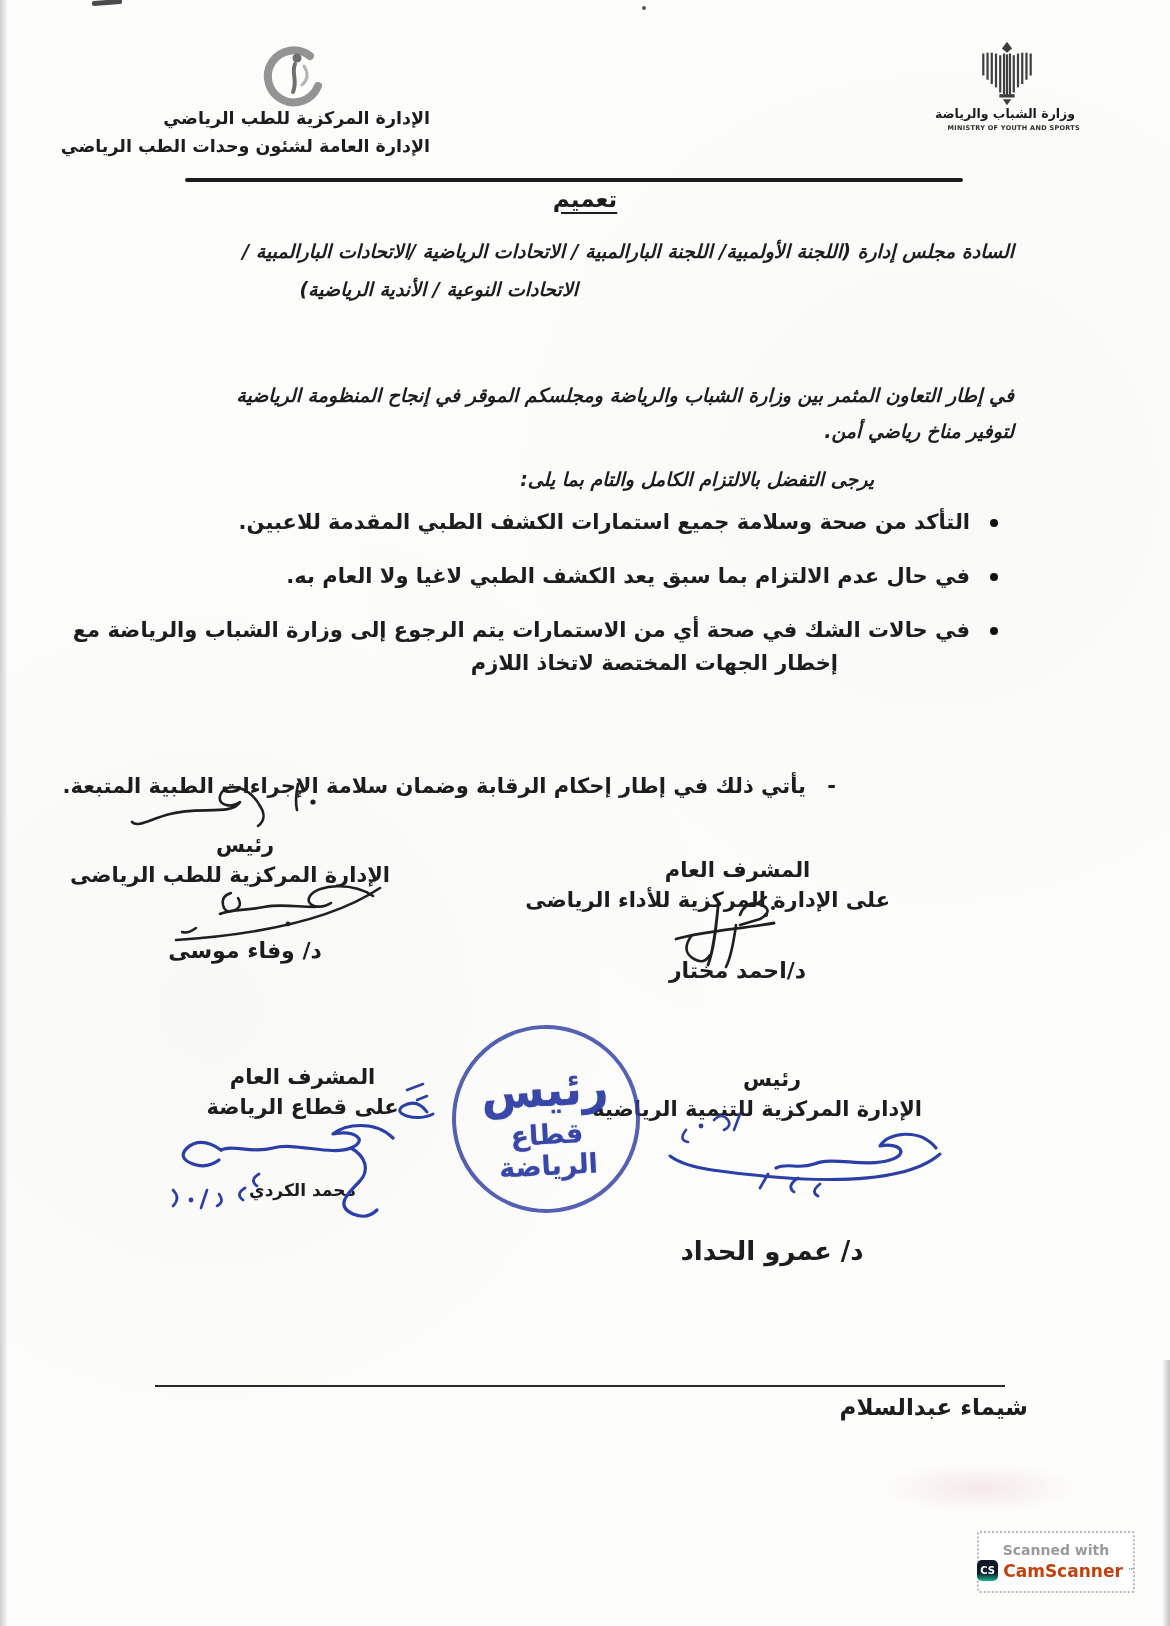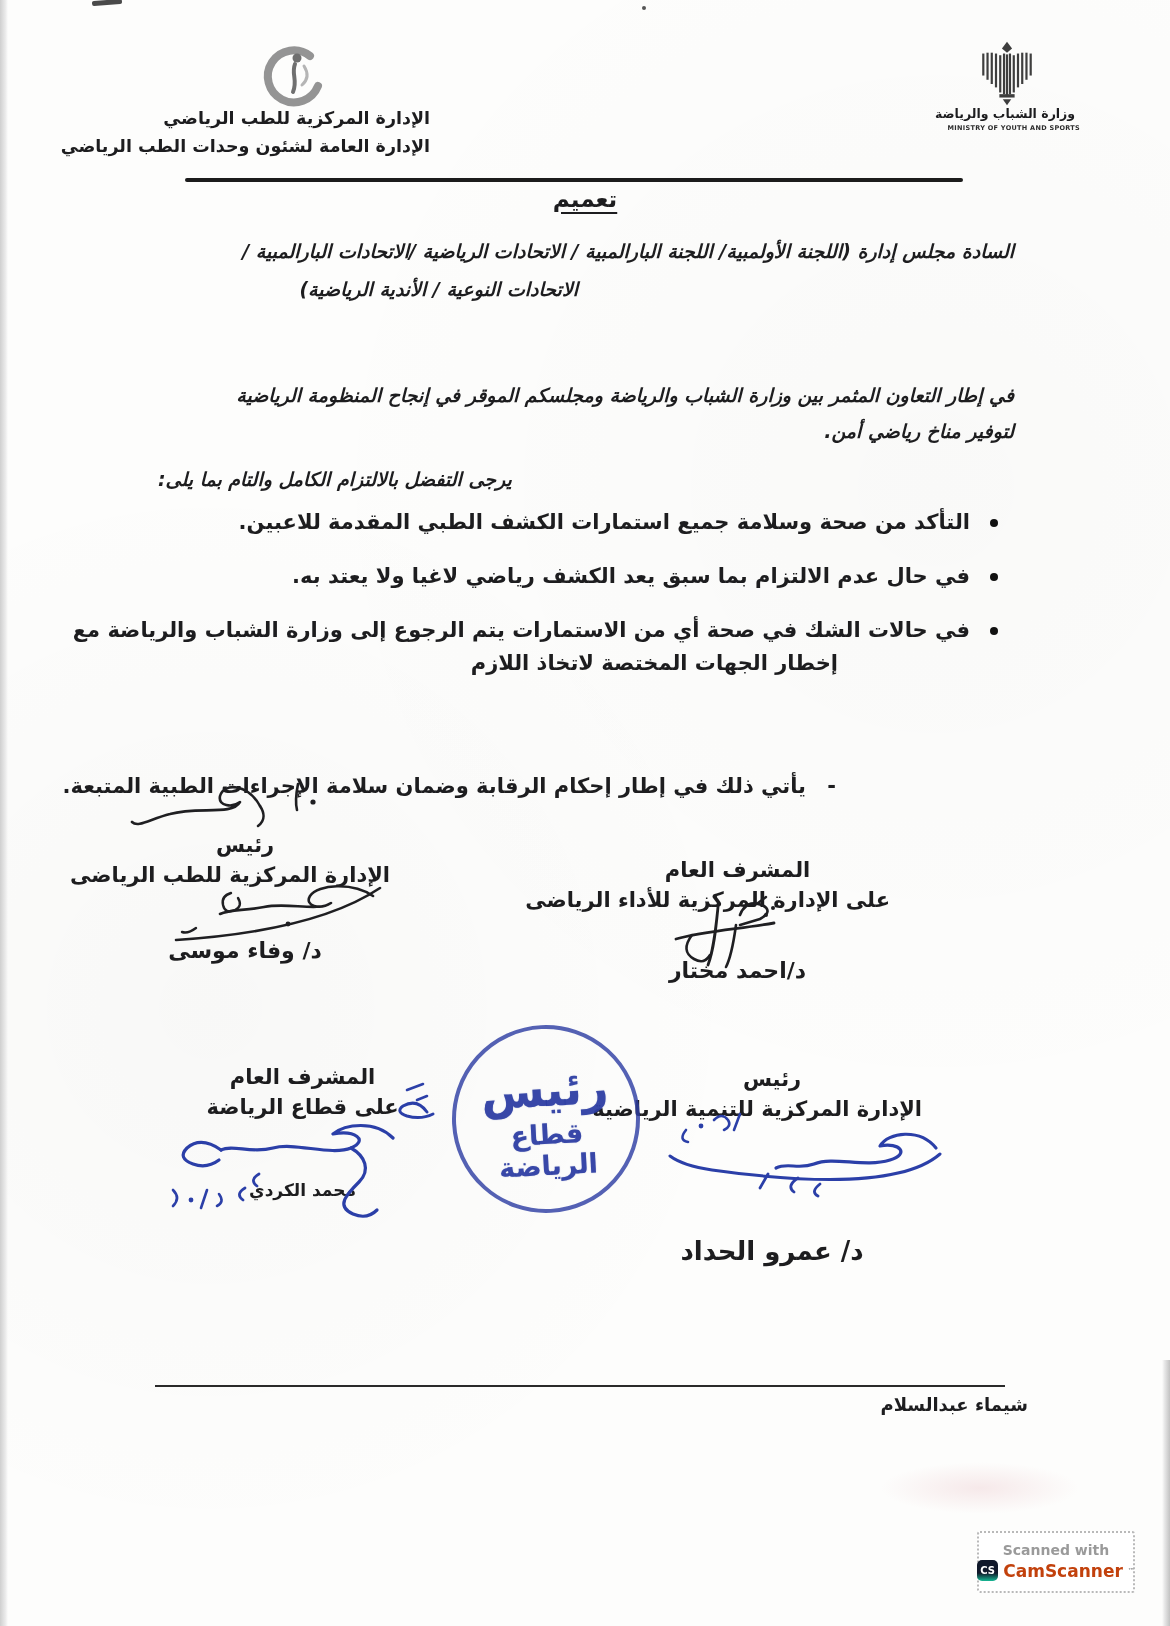--- a/index.html
+++ b/index.html
@@ -40,21 +40,21 @@
   .rtl { direction:rtl; }
   .doc-title { position:absolute; left:0; top:186px; width:1170px; text-align:center;
     font-size:23px; text-decoration:underline; text-underline-offset:5px; }
   .col { position:absolute; left:158px; width:856px; }
   .line { font-size:19px; line-height:34px; white-space:nowrap;font-style:italic; }
   .addr1 { top:234px; text-align:right; }
   .addr2 { top:272px; text-align:right; padding-right:436px; }
   .greet  { top:324px; text-align:right; padding-right:140px; }
   .intro1 { top:378px; text-align:right; }
   .intro2 { top:414px; text-align:right; }
-  .request{ top:462px; text-align:left; padding-right:140px; }
+  .request{ top:462px; text-align:right; padding-right:140px; }
   
   .bullets { position:absolute; left:158px; top:506px; width:858px; list-style:none; direction:rtl; }
   .bullets li { position:relative; padding-right:46px; margin-bottom:21px; }
   .bullets .bline { font-size:21px; line-height:33px; white-space:nowrap; text-align:right; }
   .bullets .bline.cont { padding-right:132px; }
   .bullets .dot { position:absolute; right:18px; top:13px; width:8px; height:8px;
     background:#111; border-radius:50%; }
   .closing { top:770px; text-align:right; padding-right:178px; font-size:21px; line-height:33px; white-space:nowrap; }
   .closing .dash { padding-left:14px; }
   
@@ -78,21 +78,21 @@
   .stamp .s2 { margin-top:2px; font-size:27px; color:rgba(46,62,163,0.9);
     text-shadow:0 0 1px rgba(46,62,163,0.5); }
   
   .ink { position:absolute; }
   .ink svg path { fill:none; stroke-linecap:round; stroke-linejoin:round; }
   .ink.black svg path { stroke:#1f1f22; }
   .ink.blue  svg path { stroke:#2b3fa8; }
   .ink.blue  svg circle { fill:#2b3fa8; }
   .ink.black svg circle { fill:#1f1f22; }
   
-  .footer-name { position:absolute; right:142px; top:1394px; font-size:18px; direction:rtl; white-space:nowrap; }
+  .footer-name { position:absolute; right:142px; top:1394px; font-size:23px; direction:rtl; white-space:nowrap; }
   .badge { position:absolute; left:977px; top:1531px; width:158px; height:62px;
     border:2px dotted #b9b9b9; background:#fff; border-radius:3px;
     display:flex; flex-direction:column; align-items:center; justify-content:center; gap:2px; direction:ltr; }
   .badge .scanned { color:#9a9a9a; font-size:14px; font-weight:700; line-height:15px; }
   .badge .brandrow { display:flex; align-items:center; gap:5px; }
   .badge .cs-icon { width:21px; height:21px; border-radius:5px; color:#fff;
     background:linear-gradient(180deg,#10182a 62%,#17b894 100%);
     font-size:10px; display:flex; align-items:center; justify-content:center; }
   .badge .brand { color:#c2410c; font-size:17px; }
   .badge .tm { color:#9a9a9a; font-size:7px; vertical-align:super; }
@@ -156,21 +156,21 @@
   <div class="col line rtl intro2">لتوفير مناخ رياضي أمن.</div>
   <div class="col line rtl request">يرجى التفضل بالالتزام الكامل والتام بما يلى:</div>
 
   <ul class="bullets">
     <li>
       <span class="dot"></span>
       <div class="bline">التأكد من صحة وسلامة جميع استمارات الكشف الطبي المقدمة للاعبين.</div>
     </li>
     <li>
       <span class="dot"></span>
-      <div class="bline">في حال عدم الالتزام بما سبق يعد الكشف رياضي لاغيا ولا يعتد به.</div>
+      <div class="bline">في حال عدم الالتزام بما سبق يعد الكشف الطبي لاغيا ولا العام به.</div>
     </li>
     <li>
       <span class="dot"></span>
       <div class="bline">في حالات الشك في صحة أي من الاستمارات يتم الرجوع إلى وزارة الشباب والرياضة مع</div>
       <div class="bline cont">إخطار الجهات المختصة لاتخاذ اللازم</div>
     </li>
   </ul>
 
   <div class="col rtl closing">
     <span class="dash">-</span>

